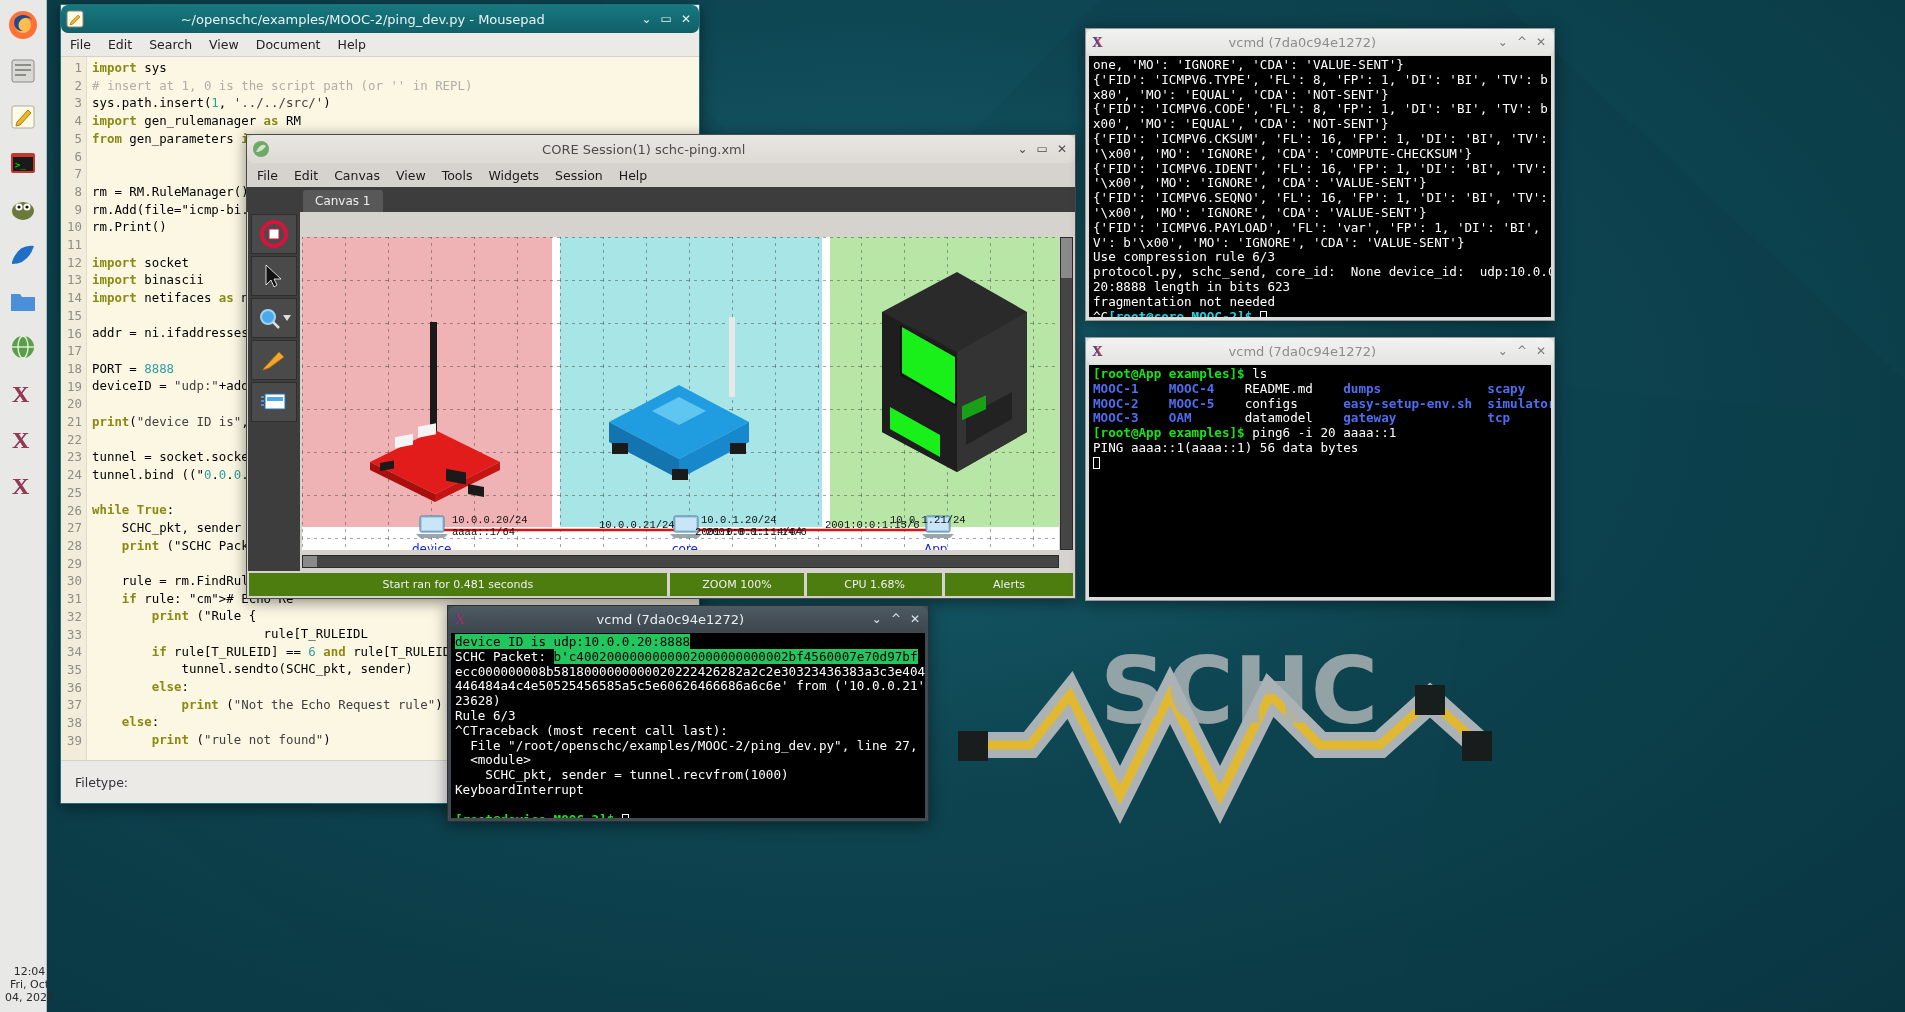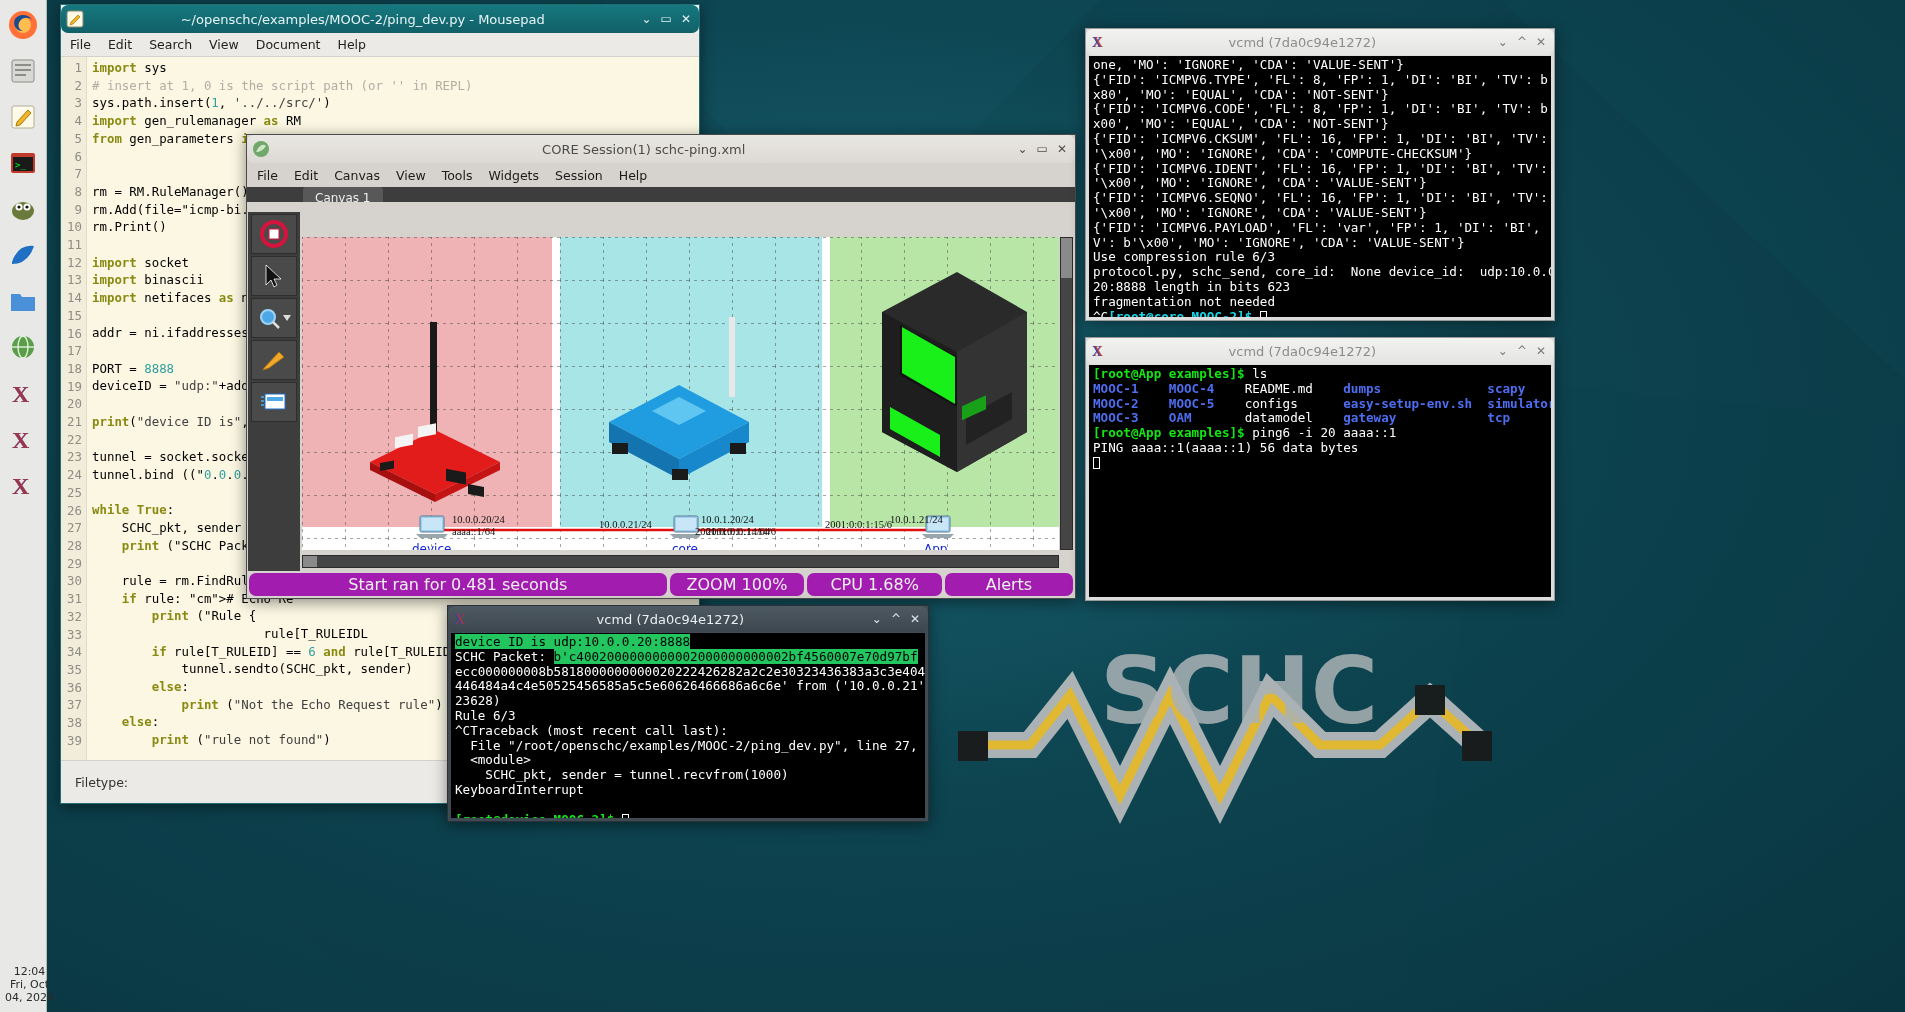--- a/index.html
+++ b/index.html
@@ -51,44 +51,44 @@
   #mp-status { position:absolute; left:0; right:0; bottom:0; height:43px;
                background:#eceae6; border-top:1px solid #d4d2ce;
                display:flex; align-items:center; padding:0 14px; font-size:12.5px; color:#333; }
 
   
   #core { left:246px; top:134px; width:830px; height:465px; background:#d6d2cd;
           border:1px solid #4b4b4b; }
   #core .titlebar { background:linear-gradient(#e9e7e3,#ddd9d4); color:#4c4c4c; }
   #core-menu { height:24px; background:#d6d2cd; display:flex; align-items:center;
                gap:16px; padding:0 10px; font-size:12.5px; color:#1b1b1b; }
-  #core-tabrow { height:15px; background:#3d3d3d; display:flex; 
+  #core-tabrow { height:25px; background:#3d3d3d; display:flex; align-items:flex-end;
                  padding-left:56px; }
   .core-tab { background:#585858; color:#eee; font-size:12px; padding:4px 12px 4px 12px;
               border-radius:3px 3px 0 0; }
   #core-toolbar { position:absolute; left:1px; top:77px; width:52px; bottom:27px;
                   background:#3d3d3d; display:flex; flex-direction:column; align-items:center;
                   padding-top:2px; gap:2px; }
   .core-tool { width:46px; height:40px; background:#4a4a4a; border:1px solid #2e2e2e;
                display:flex; align-items:center; justify-content:center; }
   #core-canvas { position:absolute; left:55px; top:102px; right:16px; bottom:48px;
                  background:#fff; overflow:hidden; }
   .zone { position:absolute; top:0; bottom:0; }
   .node { position:absolute; width:35px; height:26px; }
   .nodetag { position:absolute; font-size:10.5px; color:#111; white-space:nowrap;
-             font-family:Liberation Serif, serif; }
+             font-family:Liberation Mono, monospace; }
   .nodename { position:absolute; font-size:12px; color:#1324d8; font-family:"DejaVu Sans",sans-serif;}
   #core-hscroll { position:absolute; left:55px; right:16px; bottom:30px; height:13px;
                   background:#454545; border:1px solid #2b2b2b; }
   #core-vscroll { position:absolute; right:2px; top:102px; bottom:48px; width:13px;
                   background:#454545; border:1px solid #2b2b2b; }
   #core-status { position:absolute; left:1px; right:1px; bottom:1px; height:25px;
                  display:flex; background:#d6d2cd; gap:3px; padding:1px; }
-  .cs-cell { background:#a21caf; color:#f0f0f0; font-size:16px; display:flex;
-             align-items:center; justify-content:center;border-radius:7px; }
+  .cs-cell { background:#4d7c0f; color:#f0f0f0; font-size:11px; display:flex;
+             align-items:center; justify-content:center; }
 
   
   .term .titlebar { background:linear-gradient(#f2f2f0,#e4e4e2); color:#8c8c8c; height:26px; }
   .term .tb-btns span { color:#7a7a7a; }
   .term-body { background:#000; color:#fff; font-family:"DejaVu Sans Mono", monospace;
                font-size:12.6px; line-height:14.8px; padding:2px 4px; white-space:pre;
                overflow:hidden; position:absolute; left:3px; right:3px; }
   #term1 { left:1085px; top:28px; width:470px; height:293px; background:#dcdcdc; border:1px solid #9a9a9a;}
   #term1 .term-body { top:27px; bottom:3px; }
   #term2 { left:1085px; top:337px; width:470px; height:264px; background:#dcdcdc; border:1px solid #9a9a9a;}

